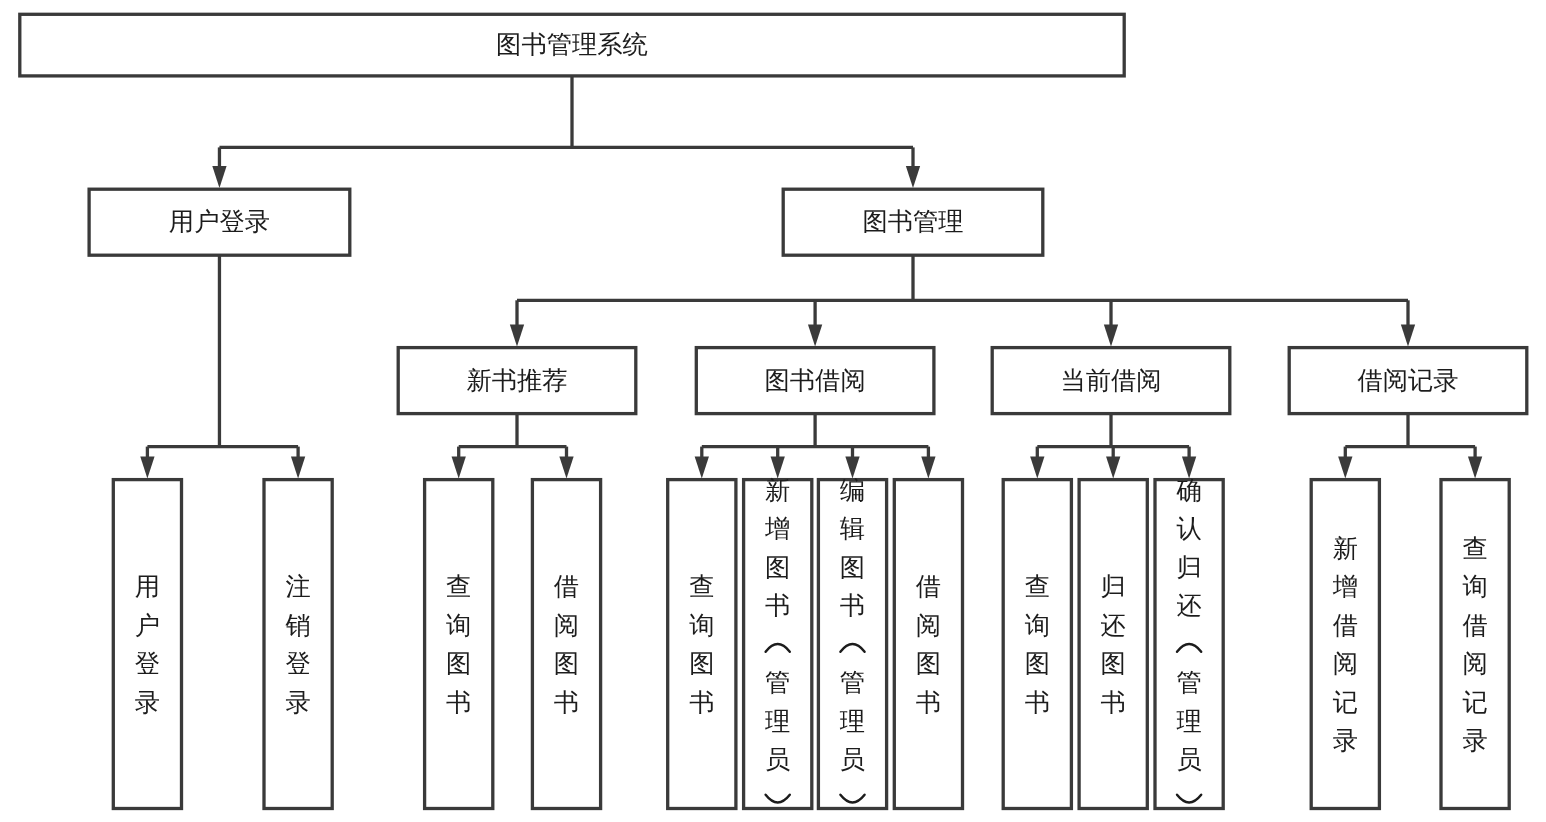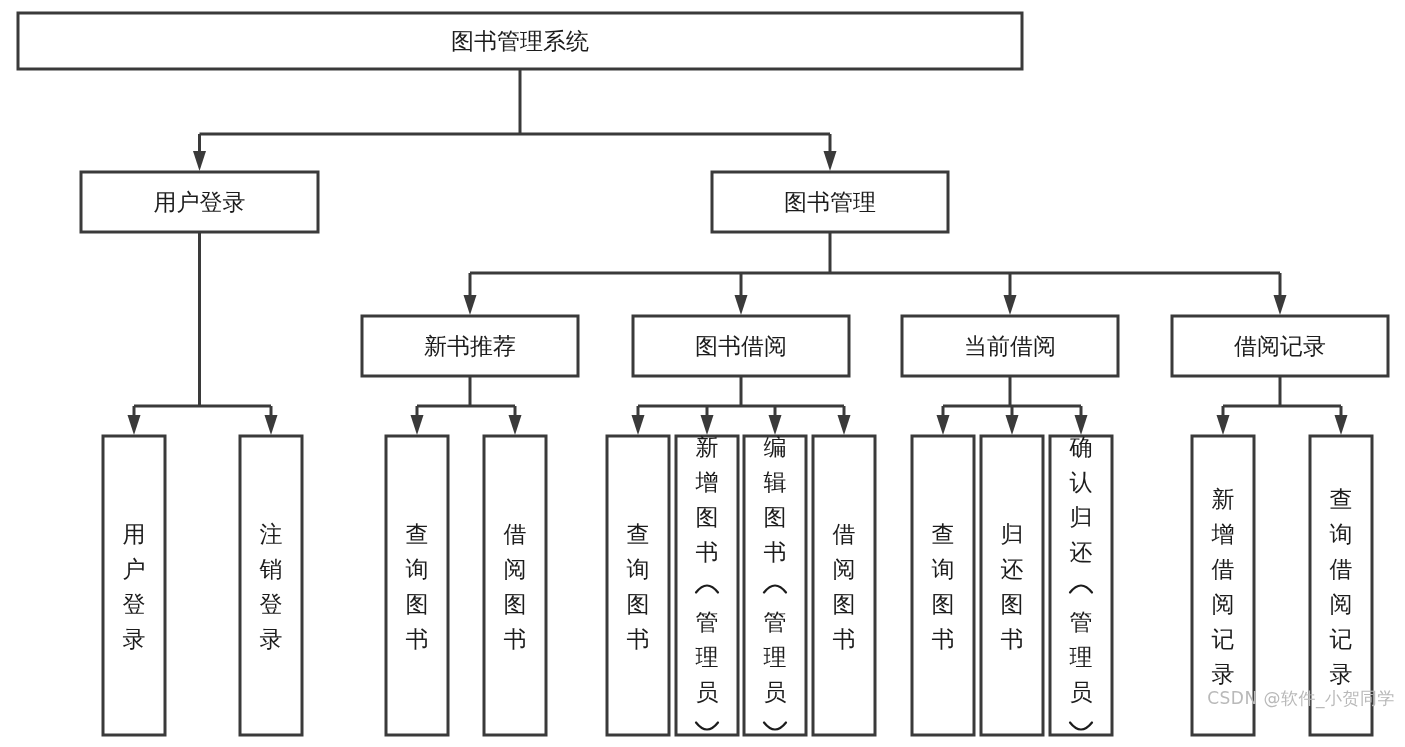--- a/index.html
+++ b/index.html
@@ -209,14 +209,13 @@
           <text x="1341" class="node-label-v"><tspan x="1341" y="500">查</tspan><tspan x="1341" y="535">询</tspan><tspan x="1341" y="570">借</tspan><tspan x="1341" y="605">阅</tspan><tspan x="1341" y="640">记</tspan><tspan x="1341" y="675">录</tspan></text>
         </g>
         <path d="M 696 592.5 Q 707 578.5 718 592.5" fill="none" stroke="#1c1c1c" stroke-width="2.2" stroke-linecap="round"></path>
         <path d="M 696 722.5 Q 707 736.5 718 722.5" fill="none" stroke="#1c1c1c" stroke-width="2.2" stroke-linecap="round"></path>
         <path d="M 764 592.5 Q 775 578.5 786 592.5" fill="none" stroke="#1c1c1c" stroke-width="2.2" stroke-linecap="round"></path>
         <path d="M 764 722.5 Q 775 736.5 786 722.5" fill="none" stroke="#1c1c1c" stroke-width="2.2" stroke-linecap="round"></path>
         <path d="M 1070 592.5 Q 1081 578.5 1092 592.5" fill="none" stroke="#1c1c1c" stroke-width="2.2" stroke-linecap="round"></path>
         <path d="M 1070 722.5 Q 1081 736.5 1092 722.5" fill="none" stroke="#1c1c1c" stroke-width="2.2" stroke-linecap="round"></path>
       </g>
   </svg>
-  <div class="watermark">CSDN @软件_小贺同学</div>
 </div>
 
 </body></html>

